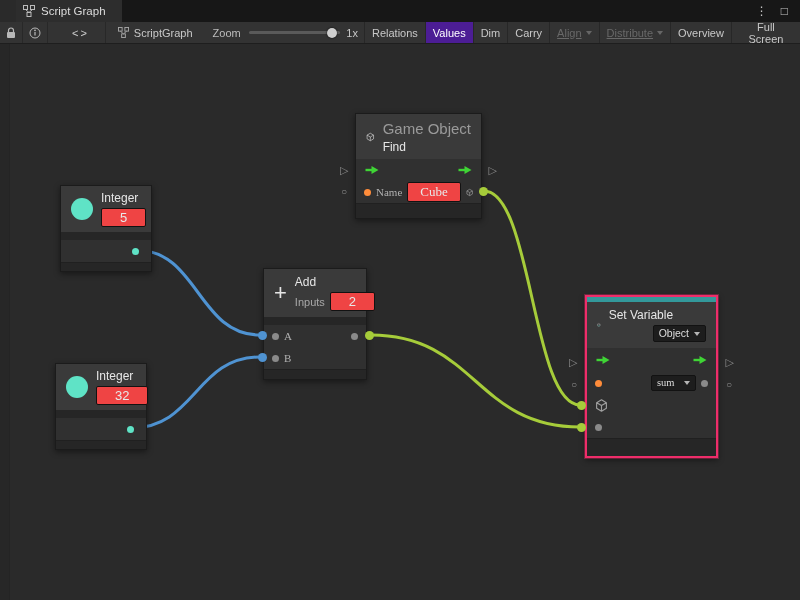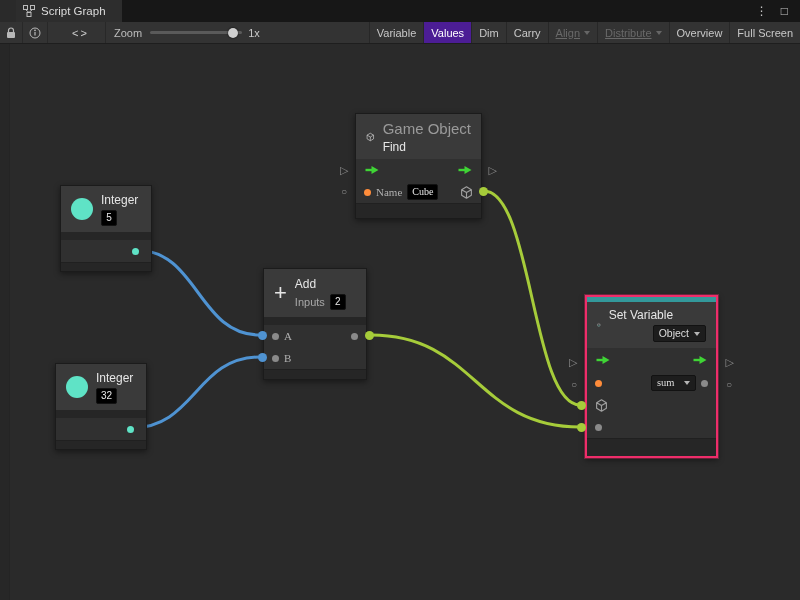--- a/index.html
+++ b/index.html
@@ -43,21 +43,21 @@
   .n-title { font-size:12px; color:#e6e6e6; white-space:nowrap; }
   .n-cat { font-size:15px; color:#9a9a9a; white-space:nowrap; }
   .n-gap { height:8px; background:#262626; flex:0 0 auto; }
   .n-row { display:flex; align-items:center; height:22px; padding:0 8px; gap:5px; background:#303030; position:relative; flex:0 0 auto;font-family:Liberation Serif, serif; }
   .n-foot { flex:1 1 auto; background:#262626; border-top:1px solid #202020; }
   .var-strip { height:5px; background:#33999b; flex:0 0 auto; }
 
   .port-label { font-size:11px; color:#b0b0b0; }
   .sub-label { font-size:11px; color:#a8a8a8; }
 
-  .value-box { background:#000000; border:1px solid #121212; border-radius:2px; color:#e8e8e8; font-size:10px; padding:1px 4px; display:inline-flex; justify-content:center; min-width:16px; width:max-content; line-height:1.2; }
+  .value-box { background:#ef4444; border:1px solid #121212; border-radius:2px; color:#e8e8e8; font-size:13px; padding:1px 18px; display:inline-flex; justify-content:center; min-width:16px; width:max-content; line-height:1.2; }
   .dropdown { background:#1d1d1d; border:1px solid #121212; border-radius:2px; color:#dddddd; font-size:10.5px; padding:1px 5px; display:inline-flex; align-items:center; gap:5px; line-height:1.2; width:max-content;margin-left:44px; }
   .dropdown.wide { width:66px; justify-content:space-between; }
 
   .teal-circle { width:22px; height:22px; border-radius:50%; background:#5fe3c6; flex:0 0 auto; }
   .plus-glyph { font-size:22px; font-weight:400; color:#e4e4e4; line-height:1; }
 
   .dot { width:7px; height:7px; border-radius:50%; flex:0 0 auto; }
   .dot.gray { background:#8a8a8a; }
   .dot.teal { background:#5fe3c6; }
   .dot.orange { background:#ff8c3a; }
@@ -107,29 +107,38 @@
       <svg width="12" height="12" viewBox="0 0 12 12">
         <circle cx="6" cy="6" r="5" fill="none" stroke="#b8b8b8"></circle>
         <rect x="5.4" y="5" width="1.2" height="3.5" fill="#b8b8b8"></rect>
         <circle cx="6" cy="3.3" r="0.9" fill="#b8b8b8"></circle>
       </svg>
     </div>
     <div class="tb-spacer"></div>
     <div class="tb-cell code-cell">
       <span>&lt;&gt;</span>
     </div>
+    <div class="graphname">
+      <svg width="11" height="11" viewBox="0 0 12 12">
+        <rect x="0.5" y="0.5" width="4" height="4" fill="none" stroke="#a8a8a8"></rect>
+        <rect x="7.5" y="0.5" width="4" height="4" fill="none" stroke="#a8a8a8"></rect>
+        <rect x="4" y="7.5" width="4" height="4" fill="none" stroke="#a8a8a8"></rect>
+        <path d="M2.5 4.5 L6 7.5 M9.5 4.5 L6 7.5" stroke="#a8a8a8" fill="none"></path>
+      </svg>
+      <span>ScriptGraph</span>
+    </div>
     <span class="zoom-label">Zoom</span>
     <div class="zoom-slider">
       <div class="zoom-track"></div>
       <div class="zoom-handle"></div>
     </div>
     <span class="zoom-value">1x</span>
     <div class="tb-group">
       <button class="tb-btn">
-          <span>Variable</span>
+          <span>Relations</span>
         </button>
       <button class="tb-btn active">
           <span>Values</span>
         </button>
       <button class="tb-btn">
           <span>Dim</span>
         </button>
       <button class="tb-btn">
           <span>Carry</span>
         </button>

